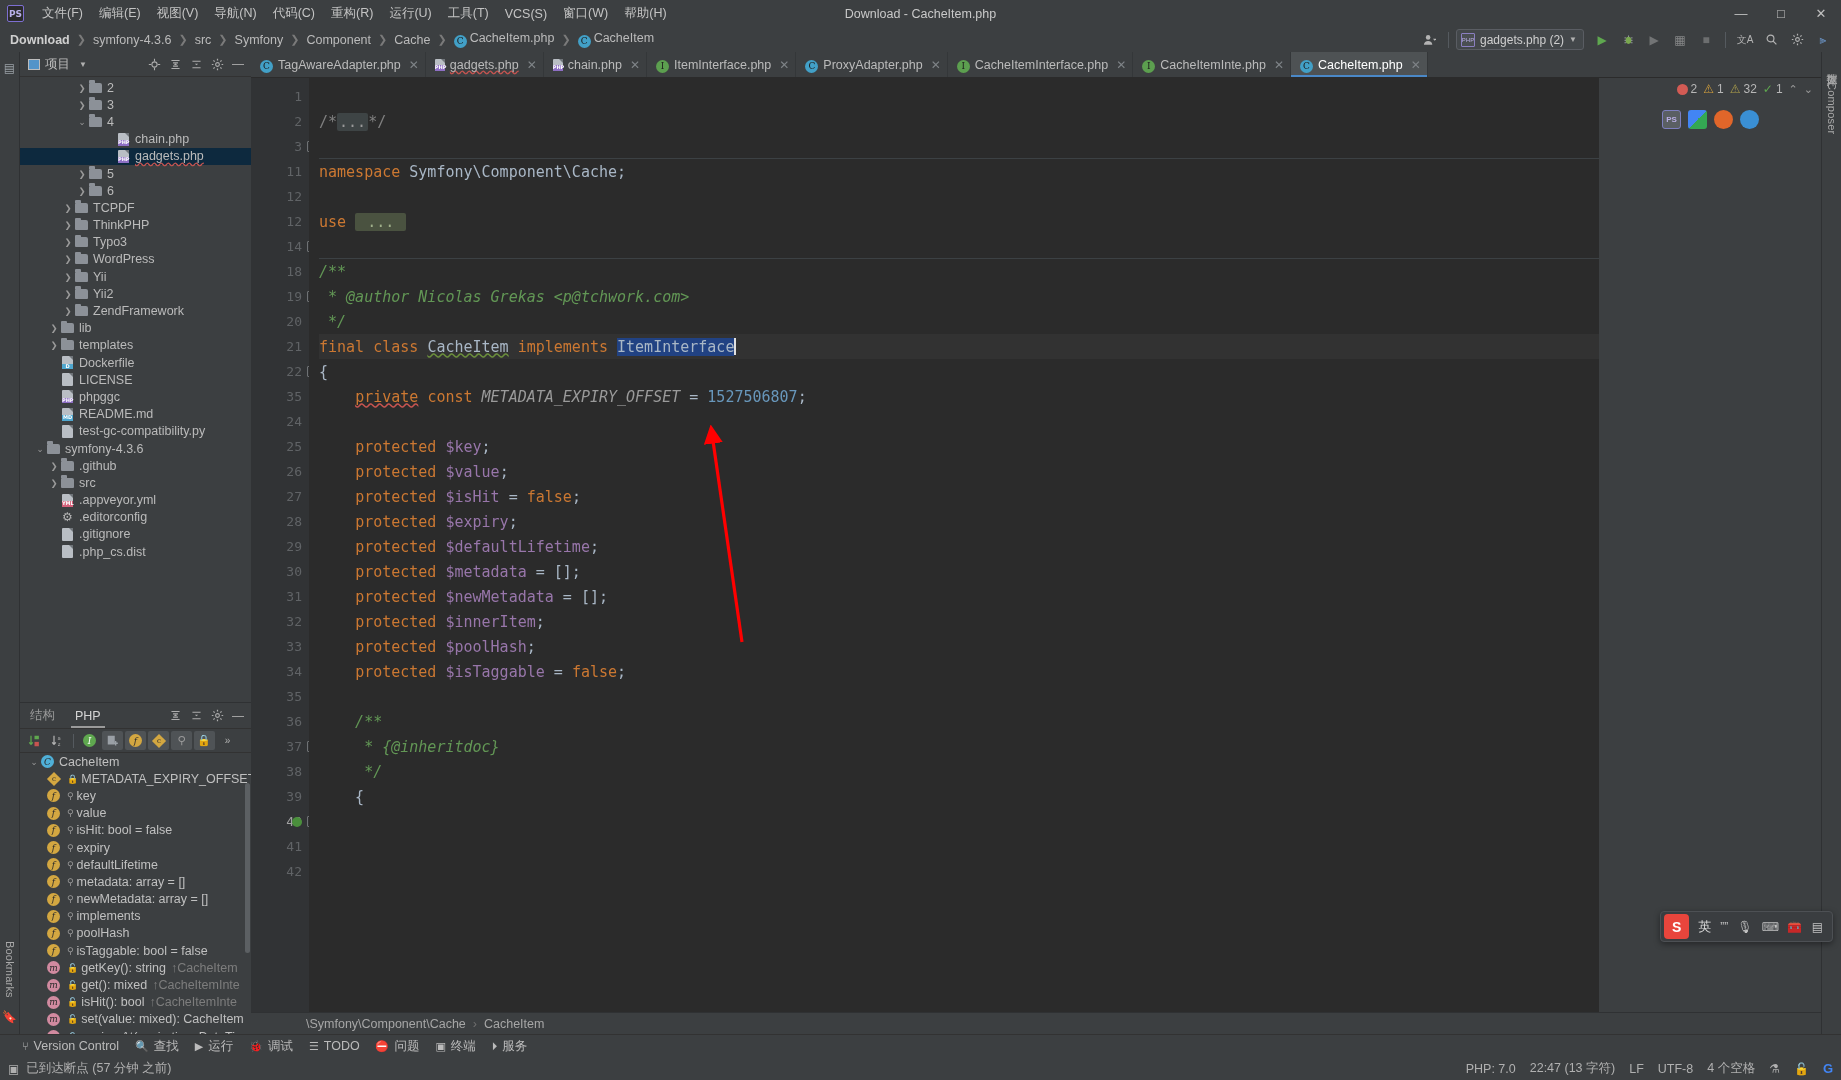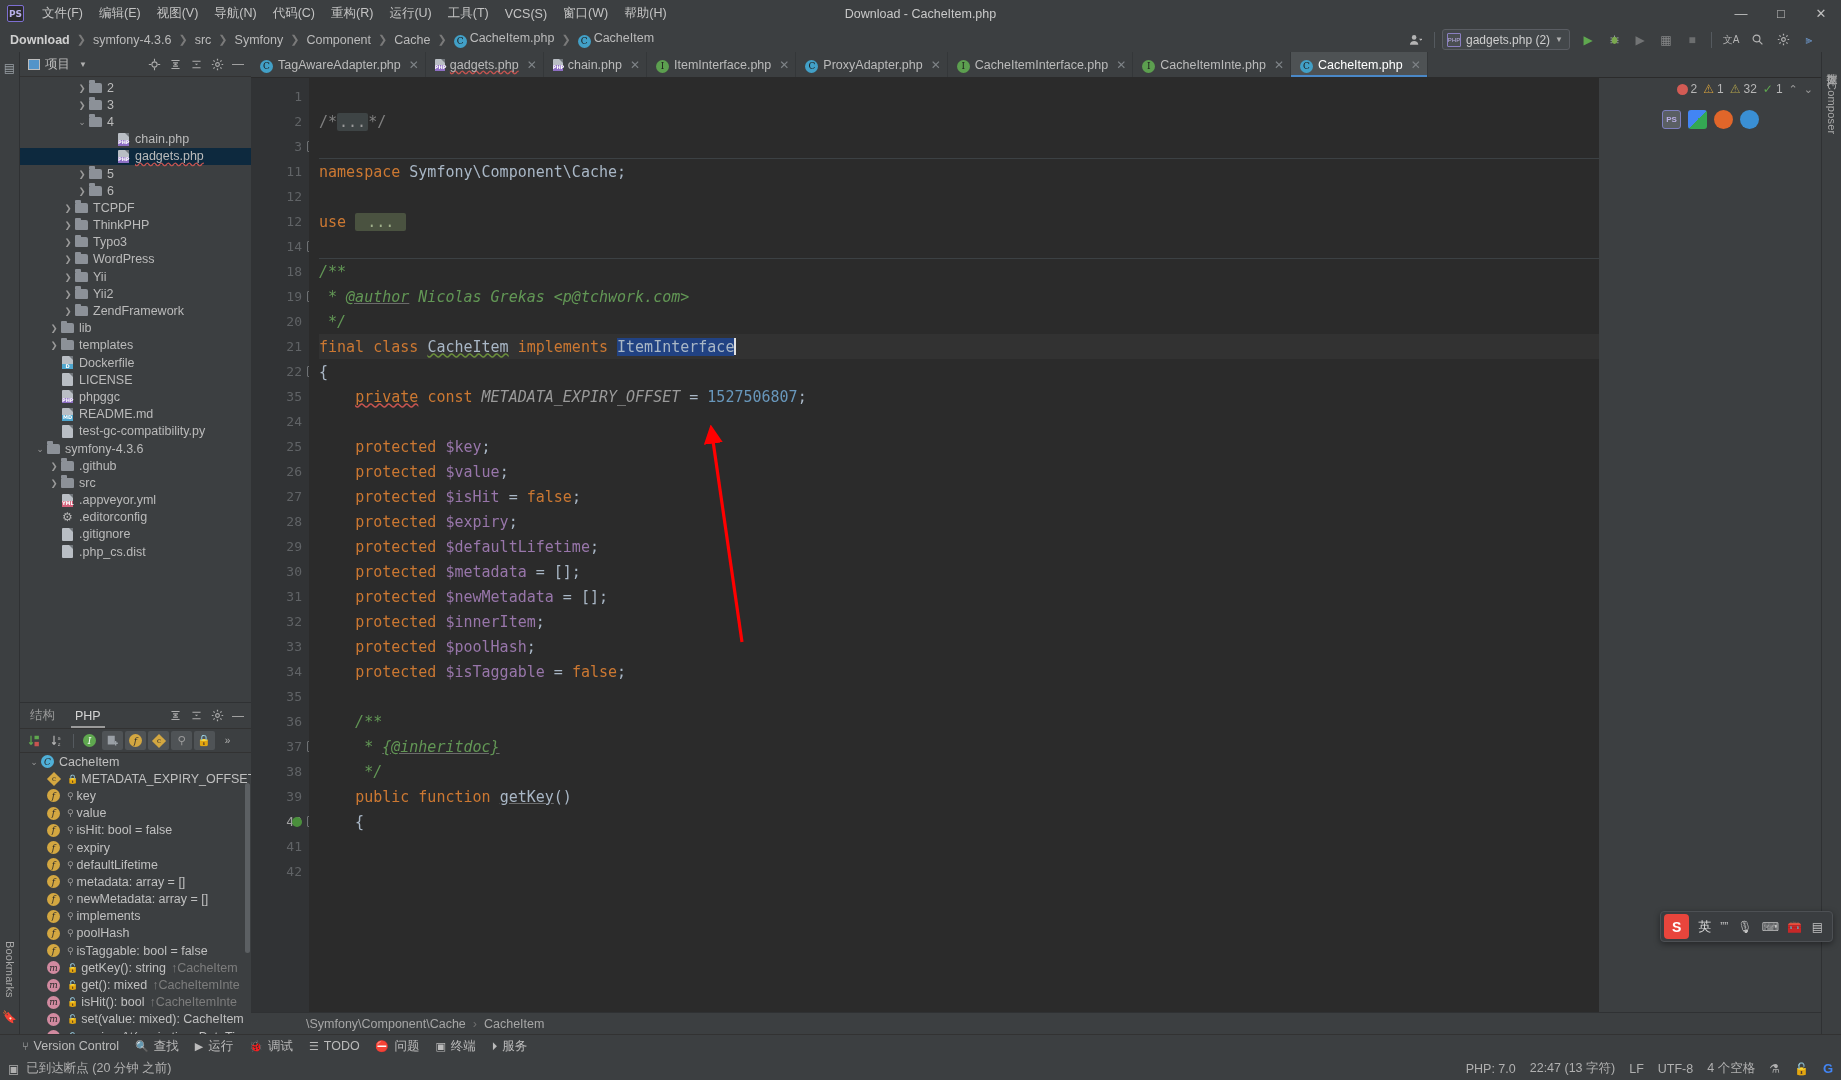--- a/index.html
+++ b/index.html
@@ -43,21 +43,21 @@
   .crumb.bold { font-weight: bold; color: #cfcfcf; }
   .crumb-sep { color: #7a7a7a; padding: 0 5px; font-size: 11px; }
   .crumb-ico {
     width: 13px; height: 13px; border-radius: 50%; display: inline-flex;
     align-items: center; justify-content: center; font-size: 9px;
     color: #1c1c1c; margin-right: 3px; font-family: "DejaVu Serif", serif;
     vertical-align: -2px;
   }
   .ico-c { background: #42a0c7; }
   .ico-i { background: #5c9f4f; }
-  .navbar-right { margin-left: auto; display: flex; align-items: center; padding-right: 20px; gap: 2px; }
+  .navbar-right { margin-left: auto; display: flex; align-items: center; padding-right: 6px; gap: 2px; }
   .tb-ico {
     width: 24px; height: 21px; display: flex; align-items: center;
     justify-content: center; color: #b4b4b4; font-size: 12px; border-radius: 3px;
   }
   .run-config {
     display: flex; align-items: center; gap: 5px; height: 21px;
     border: 1px solid #5a5d63; border-radius: 3px; padding: 0 6px 0 4px;
     background: #43474a; font-size: 12px; color: #cfcfcf; margin-right: 4px;
   }
   .php-badge {
@@ -234,21 +234,21 @@
   .cline { height: 25px; display: flex; align-items: center; white-space: pre; }
   .cline.hl { background: #323232; }
   .kw { color: #cc7832; }
   .cm { color: #629755; font-style: italic; }
   .cmt { color: #808080; }
   .num { color: #6897bb; }
   .var { color: #9876aa; }
   .cls { color: #a9b7c6; }
   .plain { color: #a9b7c6; }
   .const-i { color: #9a9a9a; font-style: italic; }
-  .underline { text-decoration: underline; text-decoration-color: #6b6b6b; }
+  .underline { text-decoration-color: #6b6b6b; }
   .sel { background: #214283; color: #a9b7c6; }
   .wavy { text-decoration: underline wavy #6b8f3c; text-decoration-skip-ink: none; }
   .wavy-r { text-decoration: underline wavy #c75450; text-decoration-skip-ink: none; }
   .folded {
     background: #3e4445; color: #9a9a9a; border-radius: 2px; padding: 0 2px;
   }
   .folded-g { background: #4a5240; color: #a0b08a; border-radius: 2px; padding: 0 3px; }
   .caret-bar {
     display: inline-block; width: 1.5px; height: 17px; background: #e0e0e0;
     vertical-align: -3px;
@@ -1095,21 +1095,20 @@
             <div class="cline"><span class="plain">    </span><span class="kw">protected</span><span class="plain"> </span><span class="var">$defaultLifetime</span><span class="plain">;</span></div>
             <div class="cline"><span class="plain">    </span><span class="kw">protected</span><span class="plain"> </span><span class="var">$metadata</span><span class="plain"> = [];</span></div>
             <div class="cline"><span class="plain">    </span><span class="kw">protected</span><span class="plain"> </span><span class="var">$newMetadata</span><span class="plain"> = [];</span></div>
             <div class="cline"><span class="plain">    </span><span class="kw">protected</span><span class="plain"> </span><span class="var">$innerItem</span><span class="plain">;</span></div>
             <div class="cline"><span class="plain">    </span><span class="kw">protected</span><span class="plain"> </span><span class="var">$poolHash</span><span class="plain">;</span></div>
             <div class="cline"><span class="plain">    </span><span class="kw">protected</span><span class="plain"> </span><span class="var">$isTaggable</span><span class="plain"> = </span><span class="kw">false</span><span class="plain">;</span></div>
             <div class="cline"></div>
             <div class="cline"><span class="cm">    /**</span></div>
             <div class="cline"><span class="cm">     * </span><span class="cm underline">{@inheritdoc}</span></div>
             <div class="cline"><span class="cm">     */</span></div>
-            <div class="cline"><span class="plain">    </span><span class="kw">public function </span><span class="cls underline">getKey</span><span class="plain">()</span></div>
             <div class="cline"><span class="plain">    {</span></div>
           </div>
 
         <div class="rightgutter">
           <div class="insp-bar">
             <span class="insp-item">
               <span class="dot" style="background:#d35b54;"></span>
               <span>2</span>
             </span>
             <span class="insp-item">
@@ -1180,21 +1179,21 @@
         <span>终端</span>
       </div>
       <div class="bw">
         <span style="font-size: 11px;">⏵</span>
         <span>服务</span>
       </div>
     </div>
 
   <div class="statusbar">
     <span style="margin-right:7px;color:#b0b0b0;font-size:12px;">▣</span>
-    <span>已到达断点 (20 分钟 之前)</span>
+    <span>已到达断点 (57 分钟 之前)</span>
     <div class="status-right">
       <span>PHP: 7.0</span>
       <span>22:47 (13 字符)</span>
       <span>LF</span>
       <span>UTF-8</span>
       <span>4 个空格</span>
       <span style="font-size:12px;">⚗</span>
       <span style="font-size:12px;">🔓</span>
       <span style="font-size:13px;color:#4285f4;font-weight:bold;">G</span>
     </div>

